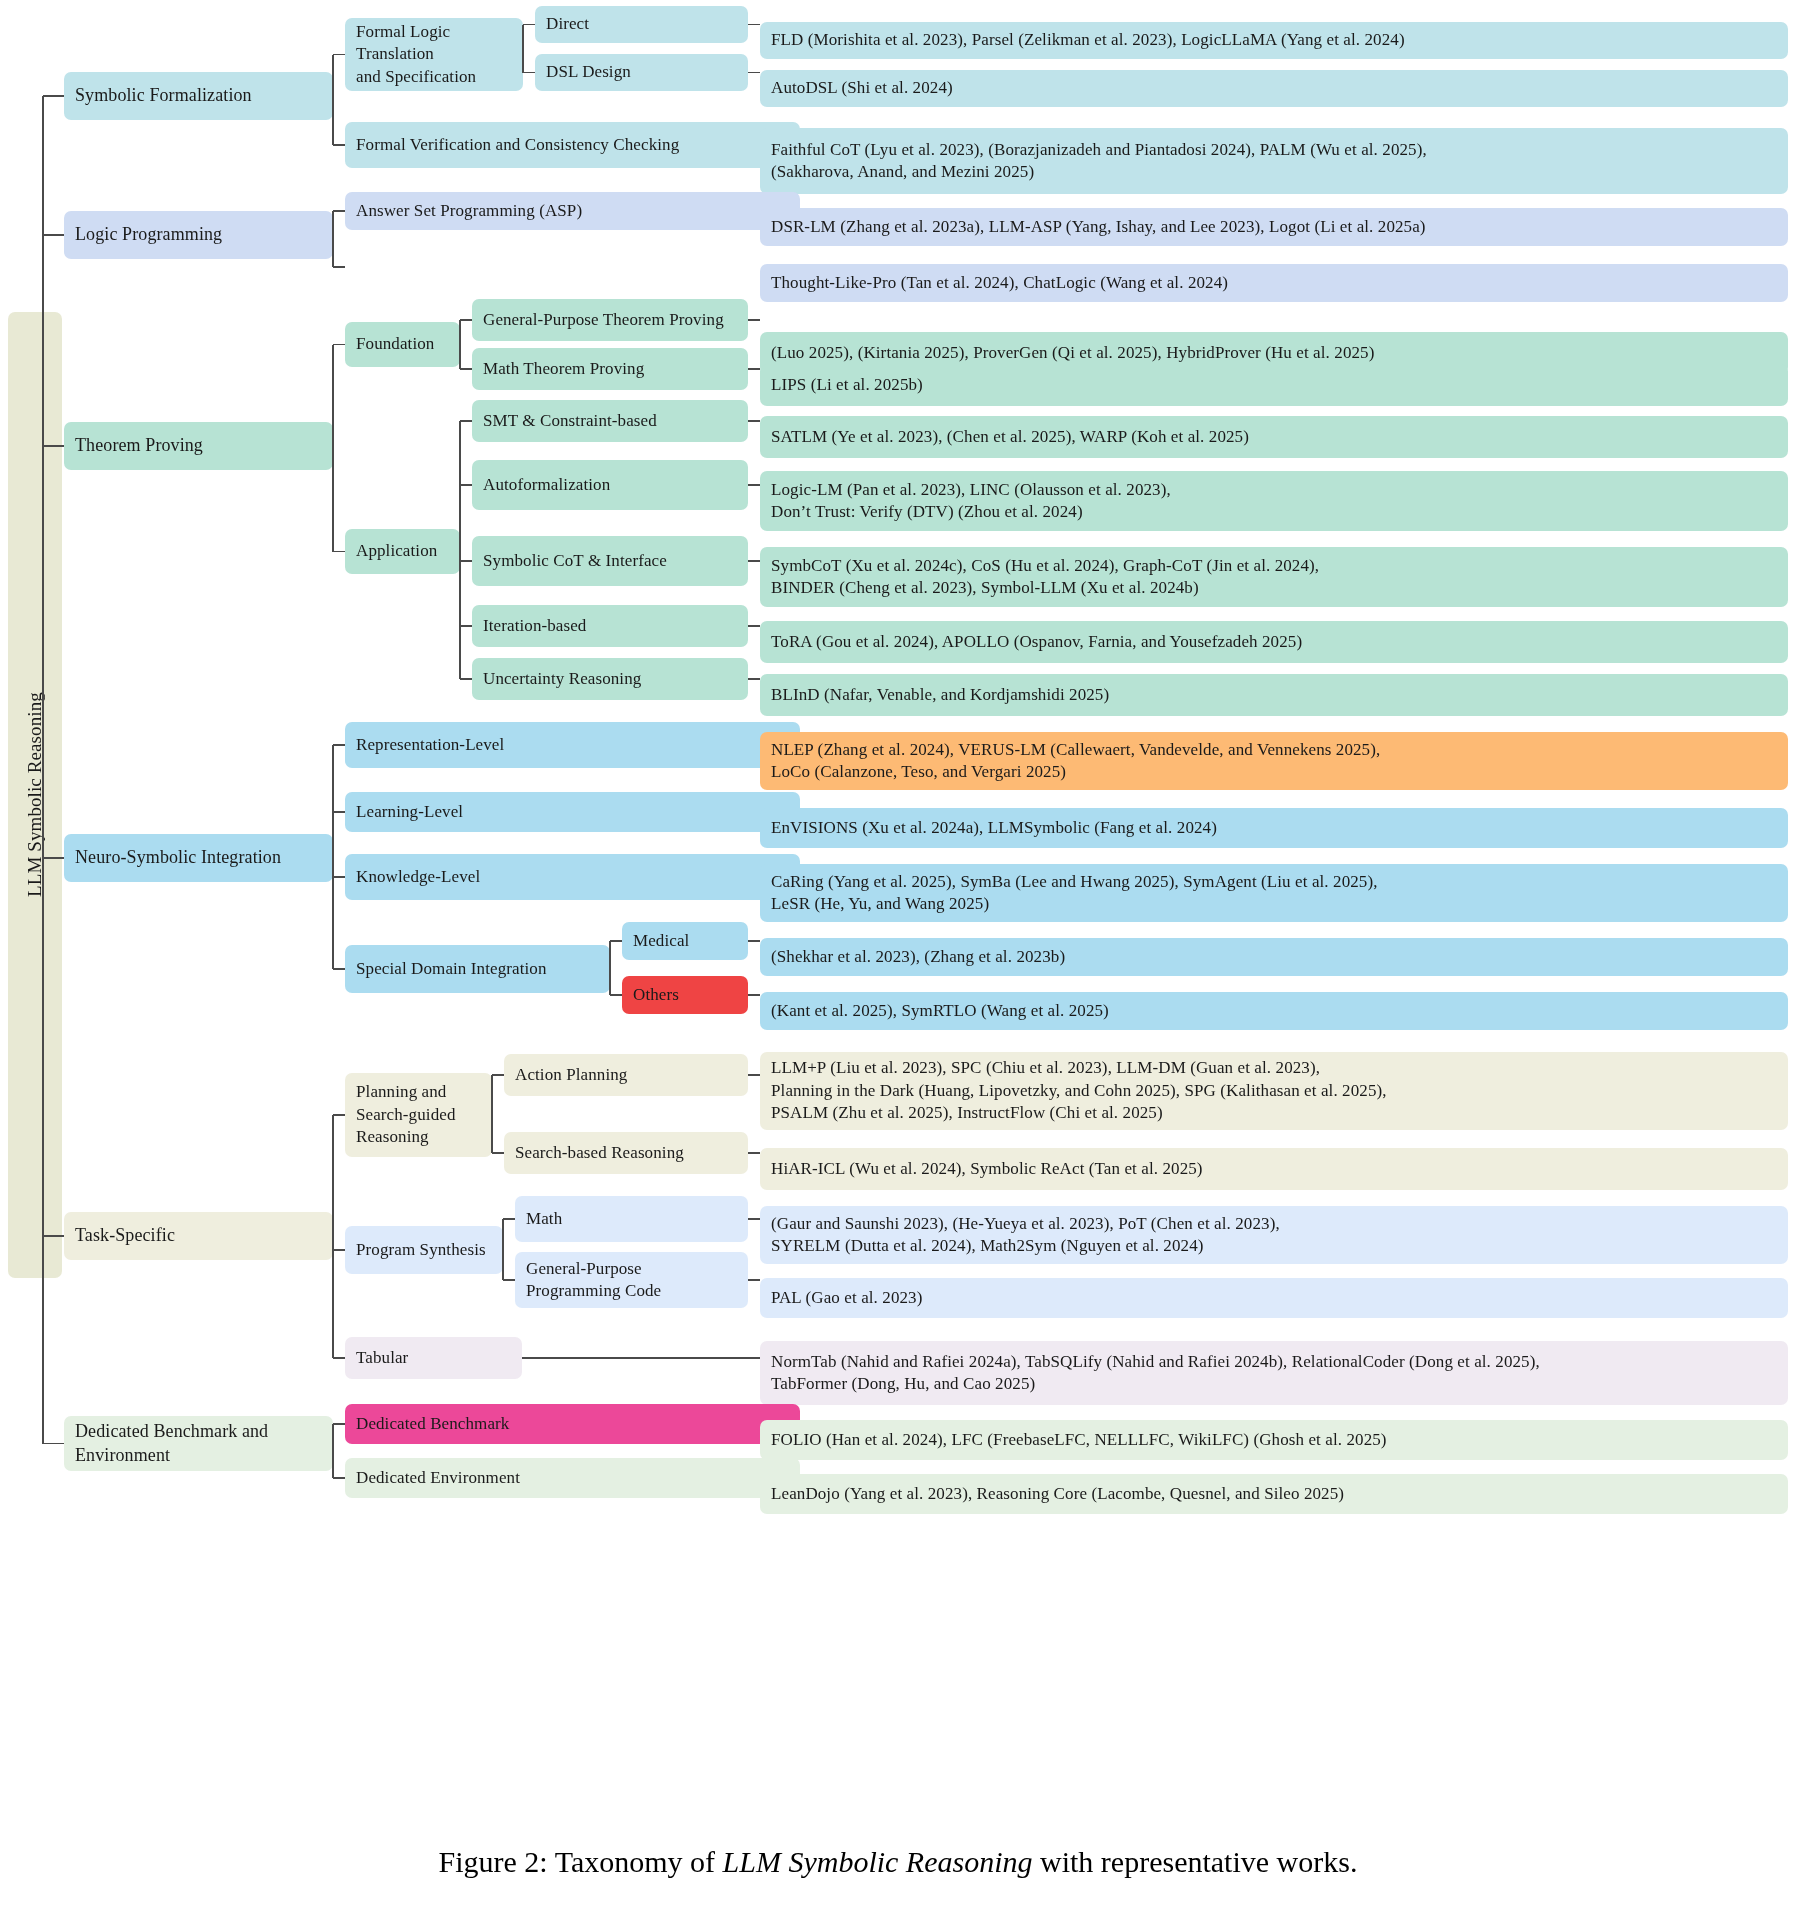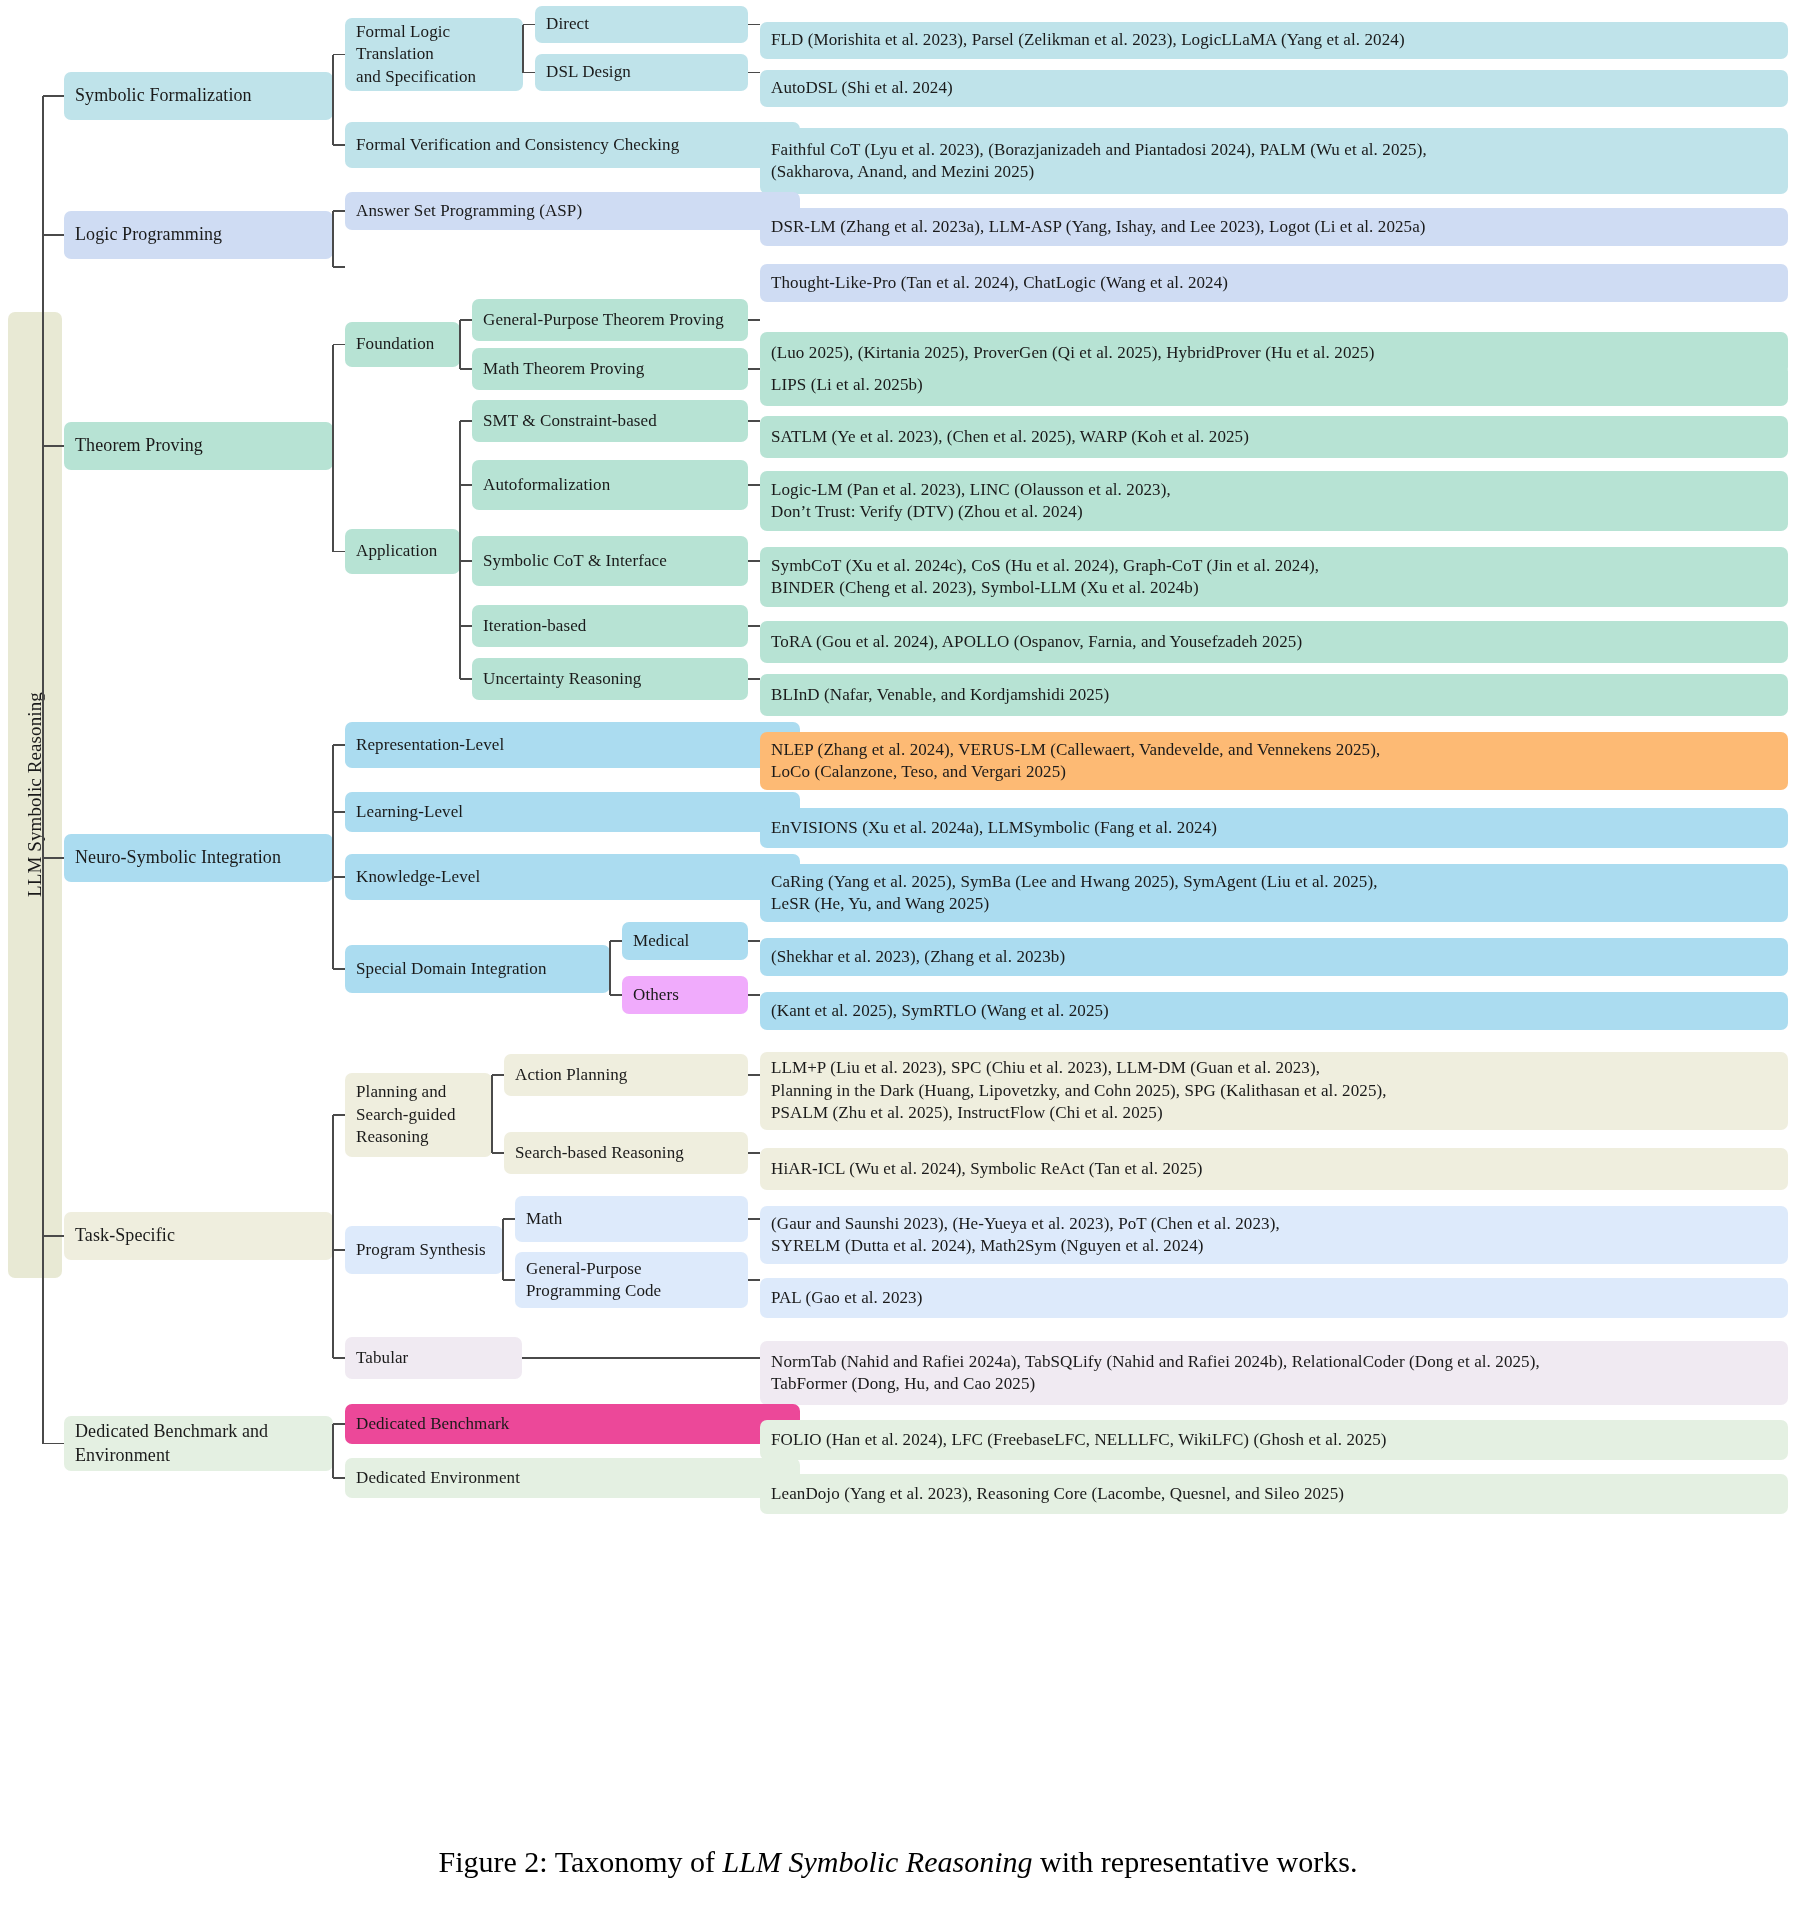--- a/index.html
+++ b/index.html
@@ -199,21 +199,21 @@
     <div class="ln lnv" style="left: 609.2px; top: 941px; height: 54px;"></div>
     <div class="ln lnh" style="left: 610px; top: 968.2px; width: 0px;"></div>
     <div class="node lvl3" style="left: 622px; top: 922px; width: 126px; height: 38px; background: rgb(171, 220, 240);">
       <span class="txt">Medical</span>
     </div>
     <div class="ln lnh" style="left: 610px; top: 940.2px; width: 12px;"></div>
     <div class="node leaf" style="left: 760px; top: 922px; width: 1028px; height: 38px; background: rgb(171, 220, 240);">
       <span class="txt">(Shekhar et al. 2023), (Zhang et al. 2023b)</span>
     </div>
     <div class="ln lnh" style="left: 748px; top: 940.2px; width: 12px;"></div>
-    <div class="node lvl3" style="left: 622px; top: 976px; width: 126px; height: 38px; background: #f0abfc;">
+    <div class="node lvl3" style="left: 622px; top: 976px; width: 126px; height: 38px; background: #ef4444;">
       <span class="txt">Others</span>
     </div>
     <div class="ln lnh" style="left: 610px; top: 994.2px; width: 12px;"></div>
     <div class="node leaf" style="left: 760px; top: 976px; width: 1028px; height: 38px; background: rgb(171, 220, 240);">
       <span class="txt">(Kant et al. 2025), SymRTLO (Wang et al. 2025)</span>
     </div>
     <div class="ln lnh" style="left: 748px; top: 994.2px; width: 12px;"></div>
     <div class="node lvl1" style="left: 64px; top: 1212px; width: 269px; height: 48px; background: rgb(239, 238, 222);">
       <span class="txt">Task-Specific</span>
     </div>

